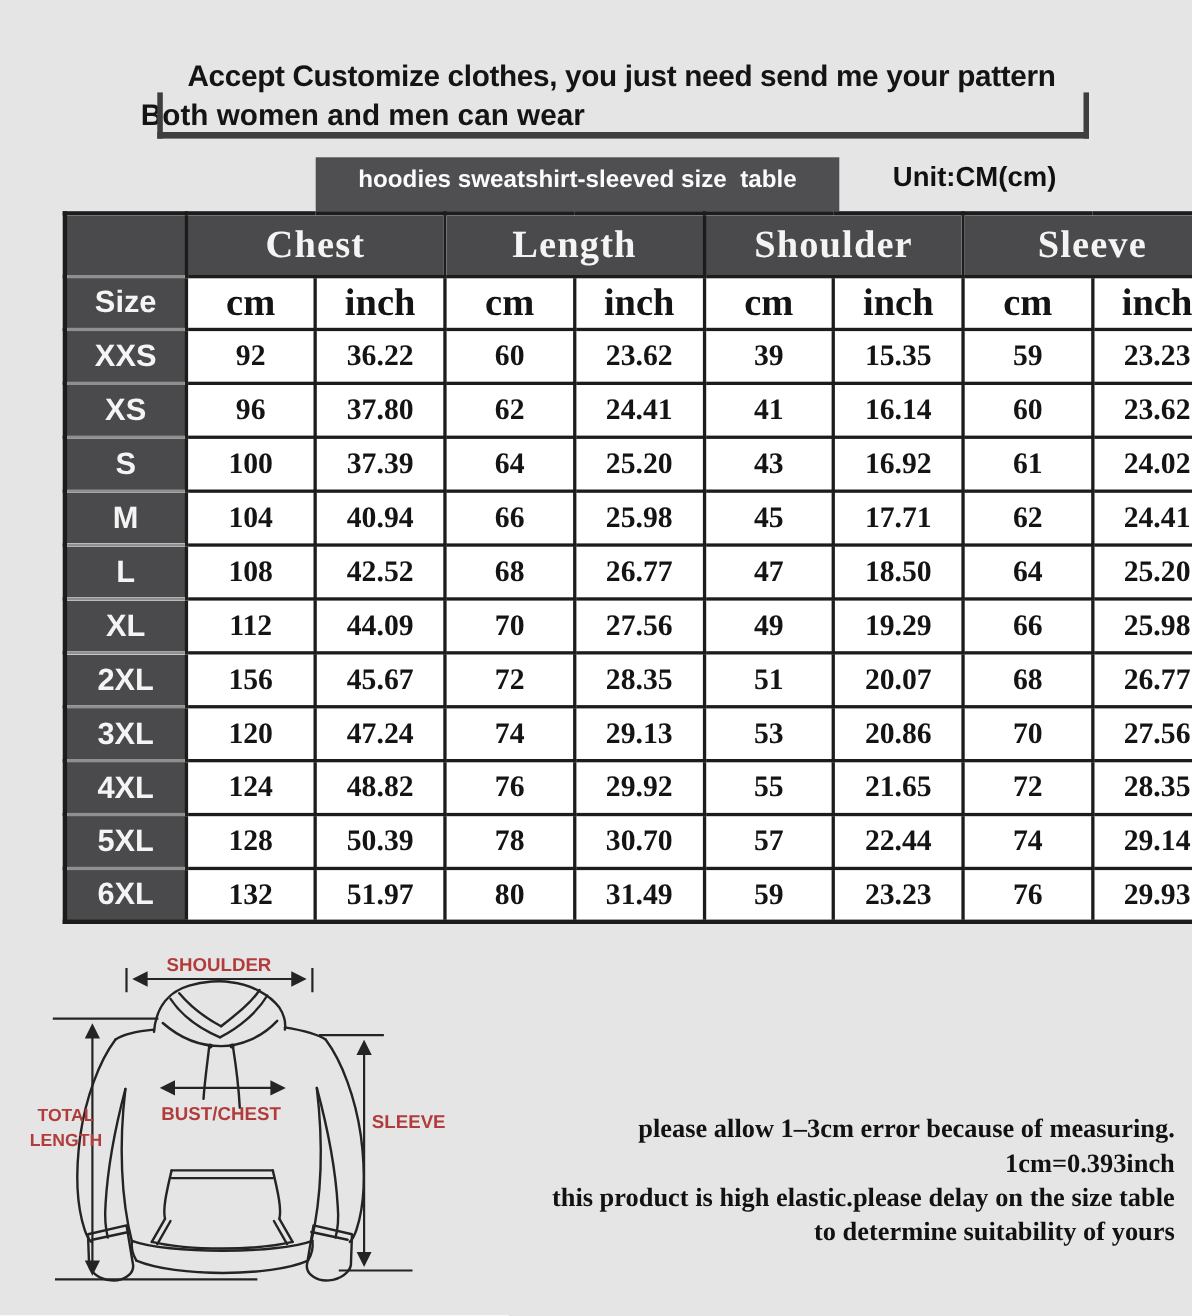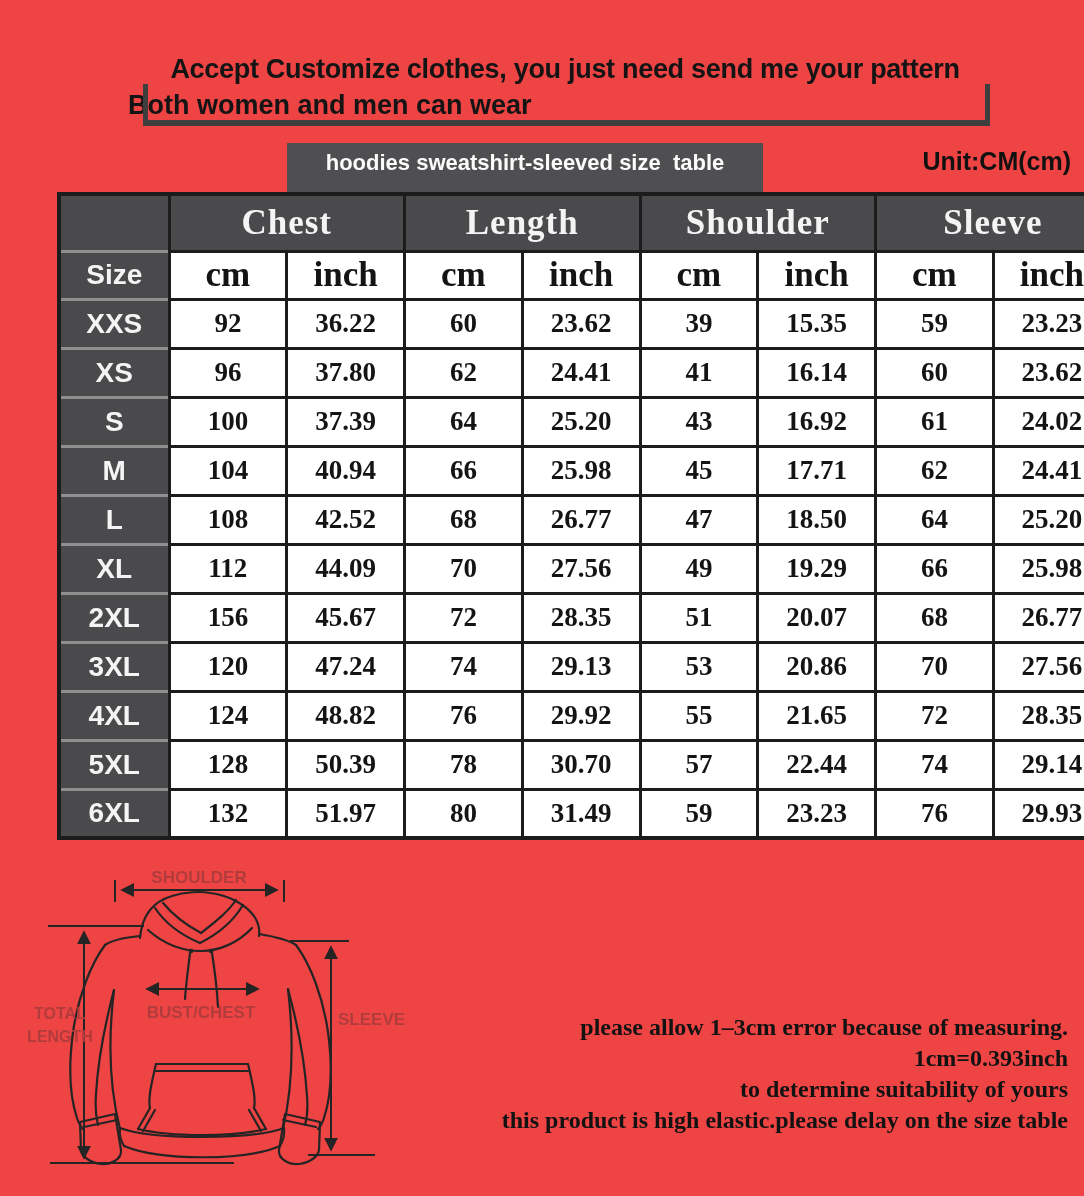--- a/index.html
+++ b/index.html
@@ -1,19 +1,19 @@
 <!DOCTYPE html>
 <html><head>
 <meta charset="utf-8">
 <style>
   * { margin:0; padding:0; box-sizing:border-box; }
   html,body { background:#ffffff; }
   .page {
     position:relative; width:1084px; height:1196px;
-    background:#ef4444; overflow:hidden;
+    background:#e5e5e5; overflow:hidden;
     font-family:"Liberation Sans", sans-serif; color:#161616;
   }
   
   .heading-line1 {
     position:absolute; left:128px; top:54px; width:874px;
     font-size:27px; font-weight:bold; letter-spacing:-0.3px;
     text-align:center; color:#141414; white-space:nowrap;
   }
   .heading-line2 {
     position:absolute; left:128px; top:90px; width:874px;
@@ -25,22 +25,22 @@
     border-bottom:6px solid #3e3e3e;
   }
   
   .banner {
     position:absolute; left:287px; top:143px; width:476px; height:56px;
     background:#4f4f51; color:#fbfbfb;
     font-size:22px; font-weight:bold; line-height:39px;
     text-align:center; white-space:pre;
   }
   .unit-label {
-    position:absolute; left:891px; top:147px; width:180px;
-    font-size:25px; font-weight:bold; color:#111; text-align:right;
+    position:absolute; left:796px; top:147px; width:180px;
+    font-size:25px; font-weight:bold; color:#111; text-align:center;
   }
   
   .table-wrap { position:absolute; left:57px; top:192px; width:1056px; }
   table.size-table {
     width:100%; border-collapse:collapse; table-layout:fixed;
     border:4px solid #1c1c1c; background:#fff;
   }
   .size-table th, .size-table td {
     border:3px solid #1c1c1c; text-align:center; vertical-align:middle;
     overflow:hidden;
@@ -313,17 +313,17 @@
     <text x="197" y="25" font-size="17" text-anchor="middle">SHOULDER</text>
     <text x="58" y="161" font-size="16" text-anchor="middle">TOTAL</text>
     <text x="58" y="184" font-size="16" text-anchor="middle">LENGTH</text>
     <text x="199" y="160" font-size="17" text-anchor="middle">BUST/CHEST</text>
     <text x="336" y="167" font-size="17" text-anchor="start">SLEEVE</text>
   </svg>
 
   <div class="notes">
     <div>please allow 1–3cm error because of measuring.</div>
     <div>1cm=0.393inch</div>
+    <div>this product is high elastic.please delay on the size table</div>
     <div>to determine suitability of yours</div>
-    <div>this product is high elastic.please delay on the size table</div>
   </div>
 
 </div>
 
 </body></html>

